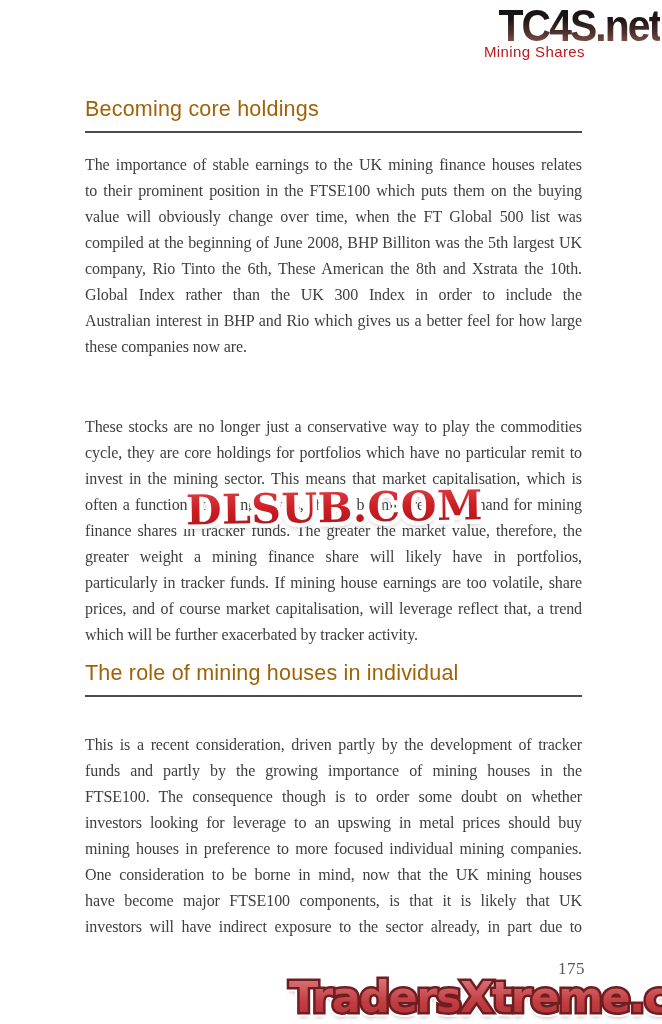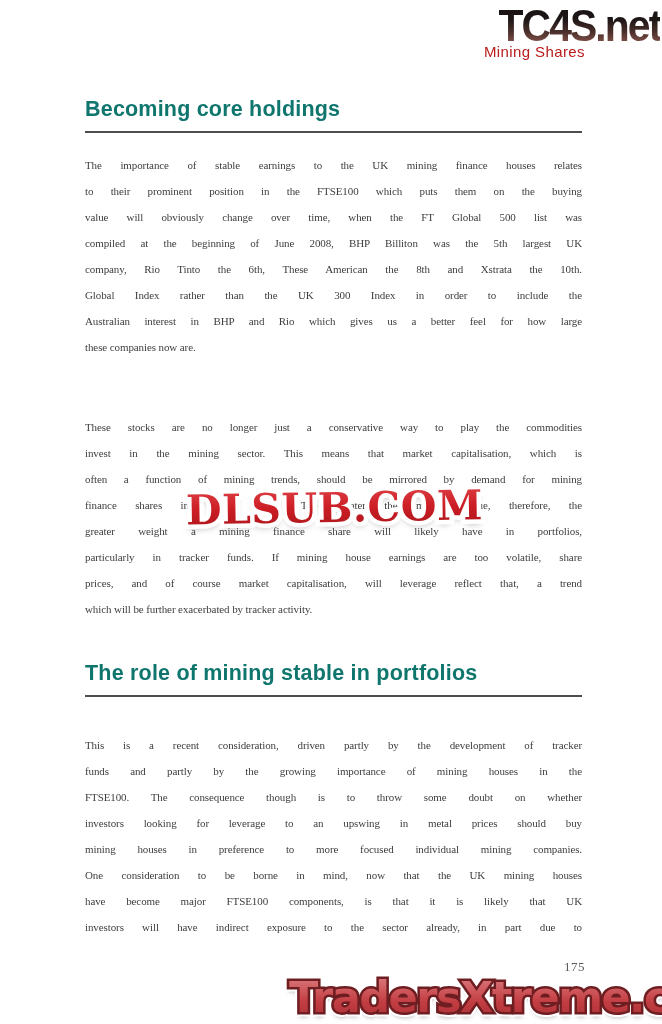--- a/index.html
+++ b/index.html
@@ -22,25 +22,25 @@
   .tagline{
     position:absolute;top:43px;right:77px;
     font-family:"Liberation Sans", sans-serif;
     font-size:15px;color:#b91c1c;letter-spacing:0.4px;white-space:nowrap;
   }
 
   
   .col{position:absolute;left:85px;width:497px;}
   .heading{
     font-family:"Liberation Sans", sans-serif;
-    font-size:21.5px;font-weight:700;color:#0f766e;letter-spacing:0.2px;
+    font-size:21.5px;font-weight:400;color:#a16207;letter-spacing:0.2px;
     padding-bottom:9px;border-bottom:2px solid #4d4d4d;
   }
   .para{
-    font-size:11px;line-height:26px;color:#3e3e3e;
+    font-size:16px;line-height:26px;color:#3e3e3e;
     letter-spacing:-0.1px;
   }
   .jline{text-align:justify;text-align-last:justify;white-space:normal;}
   .jline.last{text-align-last:left;}
 
   
   .watermark{
     position:absolute;left:186px;top:484px;width:280px;height:58px;
     transform:rotate(-1deg);pointer-events:none;
   }
@@ -54,21 +54,21 @@
     text-shadow:0 4px 6px rgba(90,90,90,0.55), 0 0 2px rgba(150,150,150,0.6);
   }
   .wm-fill{
     background:linear-gradient(180deg,#e0454b 0%,#cd1e25 48%,#a8151a 100%);
     -webkit-background-clip:text;background-clip:text;color:transparent;
   }
 
   
   .pagenum{
     position:absolute;top:959px;right:77px;
-    font-size:13px;color:#5a5a5a;letter-spacing:0.5px;
+    font-size:17px;color:#5a5a5a;letter-spacing:0.5px;
   }
 
   
   .footer-brand{
     position:absolute;left:289px;top:972px;height:52px;
   }
   .fb-layer{
     position:absolute;left:0;top:0;white-space:nowrap;
     font-family:"DejaVu Sans", sans-serif;font-weight:bold;
     font-size:43px;letter-spacing:-1.5px;
@@ -101,37 +101,38 @@
       <div class="jline">value will obviously change over time, when the FT Global 500 list was</div>
       <div class="jline">compiled at the beginning of June 2008, BHP Billiton was the 5th largest UK</div>
       <div class="jline">company, Rio Tinto the 6th, These American the 8th and Xstrata the 10th.</div>
       <div class="jline">Global Index rather than the UK 300 Index in order to include the</div>
       <div class="jline">Australian interest in BHP and Rio which gives us a better feel for how large</div>
       <div class="jline last">these companies now are.</div>
     </div>
 
   <div class="col para" style="top:414px">
       <div class="jline">These stocks are no longer just a conservative way to play the commodities</div>
+      <div class="jline">cycle, they are core holdings for portfolios which have no particular remit to</div>
       <div class="jline">invest in the mining sector. This means that market capitalisation, which is</div>
       <div class="jline">often a function of mining trends, should be mirrored by demand for mining</div>
       <div class="jline">finance shares in tracker funds. The greater the market value, therefore, the</div>
       <div class="jline">greater weight a mining finance share will likely have in portfolios,</div>
       <div class="jline">particularly in tracker funds. If mining house earnings are too volatile, share</div>
       <div class="jline">prices, and of course market capitalisation, will leverage reflect that, a trend</div>
       <div class="jline last">which will be further exacerbated by tracker activity.</div>
     </div>
 
   <div class="col" style="top:661px">
-    <div class="heading">The role of mining stable in portfolios</div>
+    <div class="heading">The role of mining houses in individual</div>
   </div>
 
   <div class="col para" style="top:732px">
       <div class="jline">This is a recent consideration, driven partly by the development of tracker</div>
       <div class="jline">funds and partly by the growing importance of mining houses in the</div>
-      <div class="jline">FTSE100. The consequence though is to throw some doubt on whether</div>
+      <div class="jline">FTSE100. The consequence though is to order some doubt on whether</div>
       <div class="jline">investors looking for leverage to an upswing in metal prices should buy</div>
       <div class="jline">mining houses in preference to more focused individual mining companies.</div>
       <div class="jline">One consideration to be borne in mind, now that the UK mining houses</div>
       <div class="jline">have become major FTSE100 components, is that it is likely that UK</div>
       <div class="jline">investors will have indirect exposure to the sector already, in part due to</div>
     </div>
 
   <div class="watermark">
     <span class="wm-layer wm-outline">DLSUB.COM</span>
     <span class="wm-layer wm-fill">DLSUB.COM</span>

